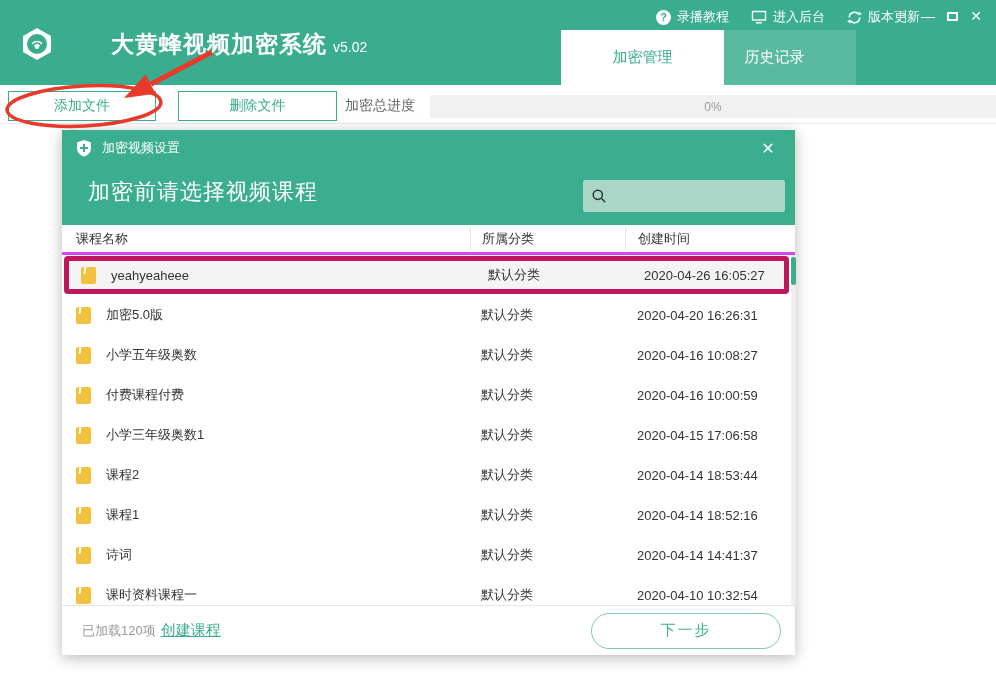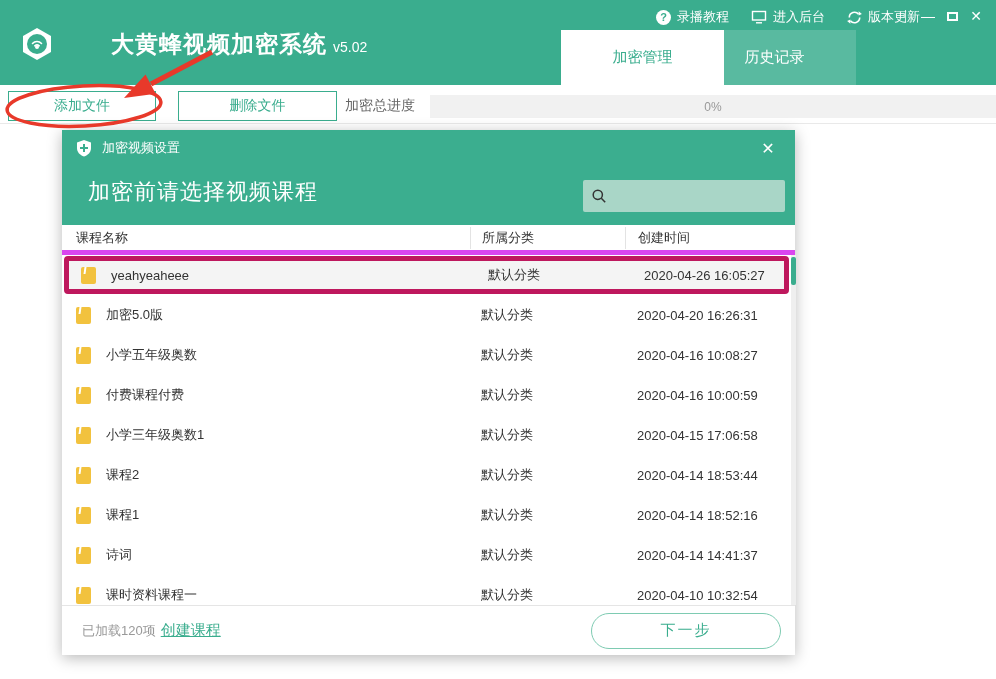--- a/index.html
+++ b/index.html
@@ -46,21 +46,21 @@
   .dlg-title { color:#fff; font-size:13px; margin-left:10px; }
   .shield { margin-left:14px; }
   .dlg-close { position:absolute; right:16px; top:7px; width:22px; height:22px; color:#fff; font-size:16px; display:flex; align-items:center; justify-content:center; cursor:pointer; }
   .dlg-heading { position:absolute; left:26px; top:47px; color:#fff; font-size:22px; letter-spacing:1px; }
   .search-box { position:absolute; right:10px; top:50px; width:202px; height:32px; background:#a9d6c7; border-radius:2px; display:flex; align-items:center; }
   .search-input { flex:1; border:none; outline:none; background:transparent; font-size:13px; color:#244b40; padding:0 6px 0 12px; font-family:"Liberation Sans","DejaVu Sans",sans-serif; }
   .search-input::placeholder { color:#4d6b61; opacity:1; }
   .search-btn { width:32px; height:32px; display:flex; align-items:center; justify-content:center; cursor:pointer; }
 
   
-  .thead { position:absolute; left:0; top:95px; width:733px; height:30px; display:flex; align-items:center; background:#fff; border-bottom:5px solid #d946ef; font-size:13px; color:#333; }
+  .thead { position:absolute; left:0; top:95px; width:733px; height:30px; display:flex; align-items:center; background:#fff; border-bottom:3px solid #d946ef; font-size:13px; color:#333; }
   .th-name { width:408px; padding-left:14px; }
   .th-cat  { width:155px; padding-left:11px; border-left:1px solid #e3e3e3; height:22px; line-height:22px; }
   .th-time { flex:1; padding-left:12px; border-left:1px solid #e3e3e3; height:22px; line-height:22px; }
 
   .tbody { position:absolute; left:0; top:125px; width:733px; height:350px; overflow:hidden; }
   .trow { height:40px; display:flex; align-items:center; font-size:13px; color:#333; cursor:pointer; background:#fff; }
   .trow .c-name { width:408px; padding-left:14px; display:flex; align-items:center; }
   .trow .c-cat { width:155px; padding-left:11px; }
   .trow .c-time { flex:1; padding-left:12px; }
   .trow.selected { height:38px; margin:1px 6px 1px 2px; background:#f4f4f4; border:5px solid #be185d; border-radius:4px; }

